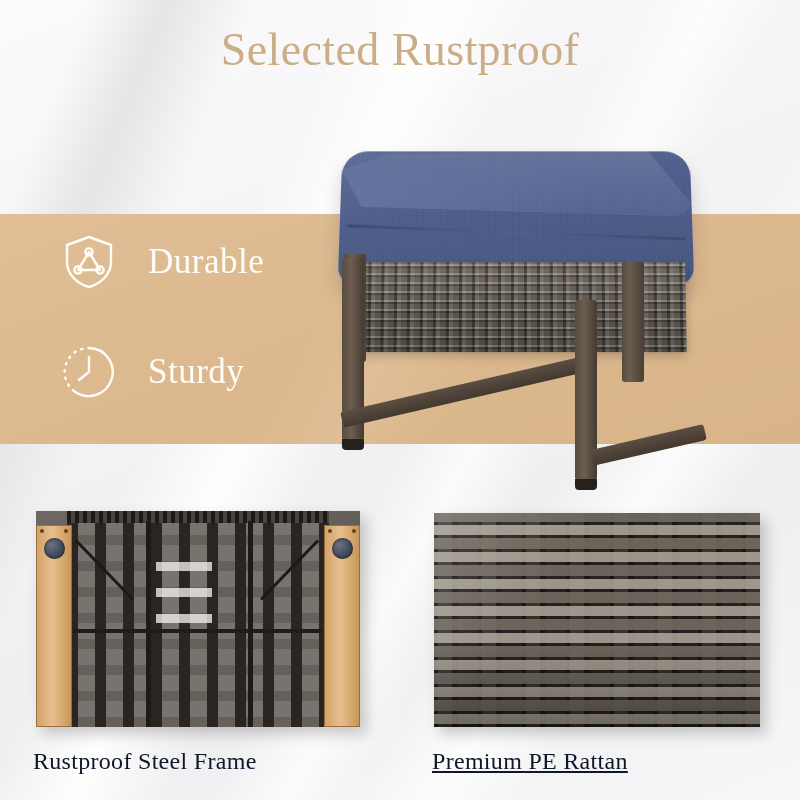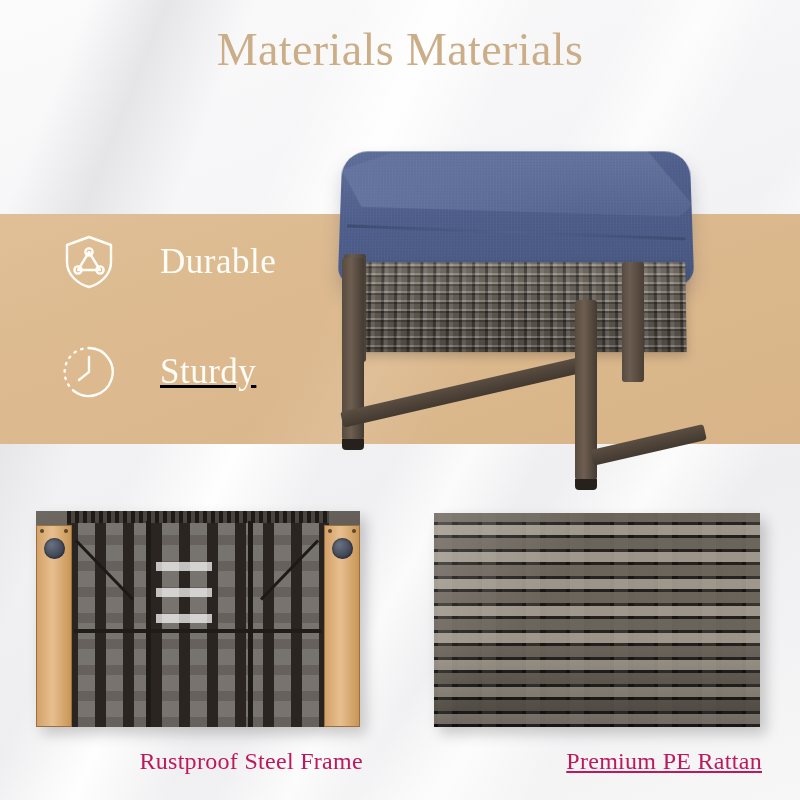--- a/index.html
+++ b/index.html
@@ -39,23 +39,23 @@
     position:absolute; left:0; top:214px; width:800px; height:230px;
     background:linear-gradient(160deg,#e0bf97 0%,#dcb98e 40%,#d9b489 100%);
     z-index:1;
   }
   #band:after{
     content:""; position:absolute; inset:0;
     background:linear-gradient(120deg, rgba(255,255,255,0) 40%, rgba(255,255,255,.10) 50%, rgba(255,255,255,0) 60%);
   }
 
   
-  .feature{ position:absolute; z-index:7; display:flex; align-items:center; gap:44px; }
+  .feature{ position:absolute; z-index:7; display:flex; align-items:center; gap:32px; }
   #feature-durable{ left:62px; top:234px; }
-  #feature-sturdy { left:62px; top:344px;text-decoration:underline; }
+  #feature-sturdy { left:62px; top:344px; }
   .feat-icon{ width:54px; height:56px; flex:0 0 auto; }
   .feat-label{ color:#fffdf8; font-size:35px; letter-spacing:.5px; }
 
   
   #ottoman{ position:absolute; left:322px; top:150px; width:390px; height:345px; z-index:5; }
 
   .cushion{
     position:absolute; left:18px; top:0; width:352px; height:135px;
     background:linear-gradient(170deg,#5d6e99 0%,#4e5e8b 40%,#475780 100%);
     border-radius:26px 26px 18px 18px;
@@ -170,35 +170,35 @@
         rgba(70,65,58,.35) 24px 44px);
   }
   .rt-shine{
     position:absolute; inset:0;
     background:linear-gradient(125deg, rgba(255,255,255,.16) 0%, rgba(255,255,255,0) 35%),
                linear-gradient(0deg, rgba(0,0,0,.30), rgba(0,0,0,0) 40%);
   }
 
   
   .caption{
-    position:absolute; z-index:7; text-align:right;
-    color:#be185d; font-size:24px; letter-spacing:.3px; width:330px;
+    position:absolute; z-index:7; text-align:left;
+    color:#0f172a; font-size:24px; letter-spacing:.3px; width:330px;
   }
   #caption-steel { left:33px;  top:748px; }
   #caption-rattan{ left:432px; top:748px;text-decoration:underline; }
 </style>
 </head>
 <body>
 
 <div id="bg"></div>
 
 <div id="band"></div>
 
 <div id="heading">
-  <span class="ln">Materials Materials</span>
+  <span class="ln">Selected Rustproof</span>
 </div>
 
 <div class="feature" id="feature-durable">
   <span class="feat-icon">
     <svg viewBox="0 0 54 56" width="54" height="56" fill="none" stroke="#fffdf8" stroke-width="2.4" stroke-linejoin="round" stroke-linecap="round">
       <path d="M27 3 L49 11 V28 C49 41 38 50 27 53 C16 50 5 41 5 28 V11 Z"></path>
       <path d="M27 18 L38 36 H16 Z"></path>
       <circle cx="27" cy="18" r="3.6" fill="none"></circle>
       <circle cx="38" cy="36" r="3.6" fill="none"></circle>
       <circle cx="16" cy="36" r="3.6" fill="none"></circle>

